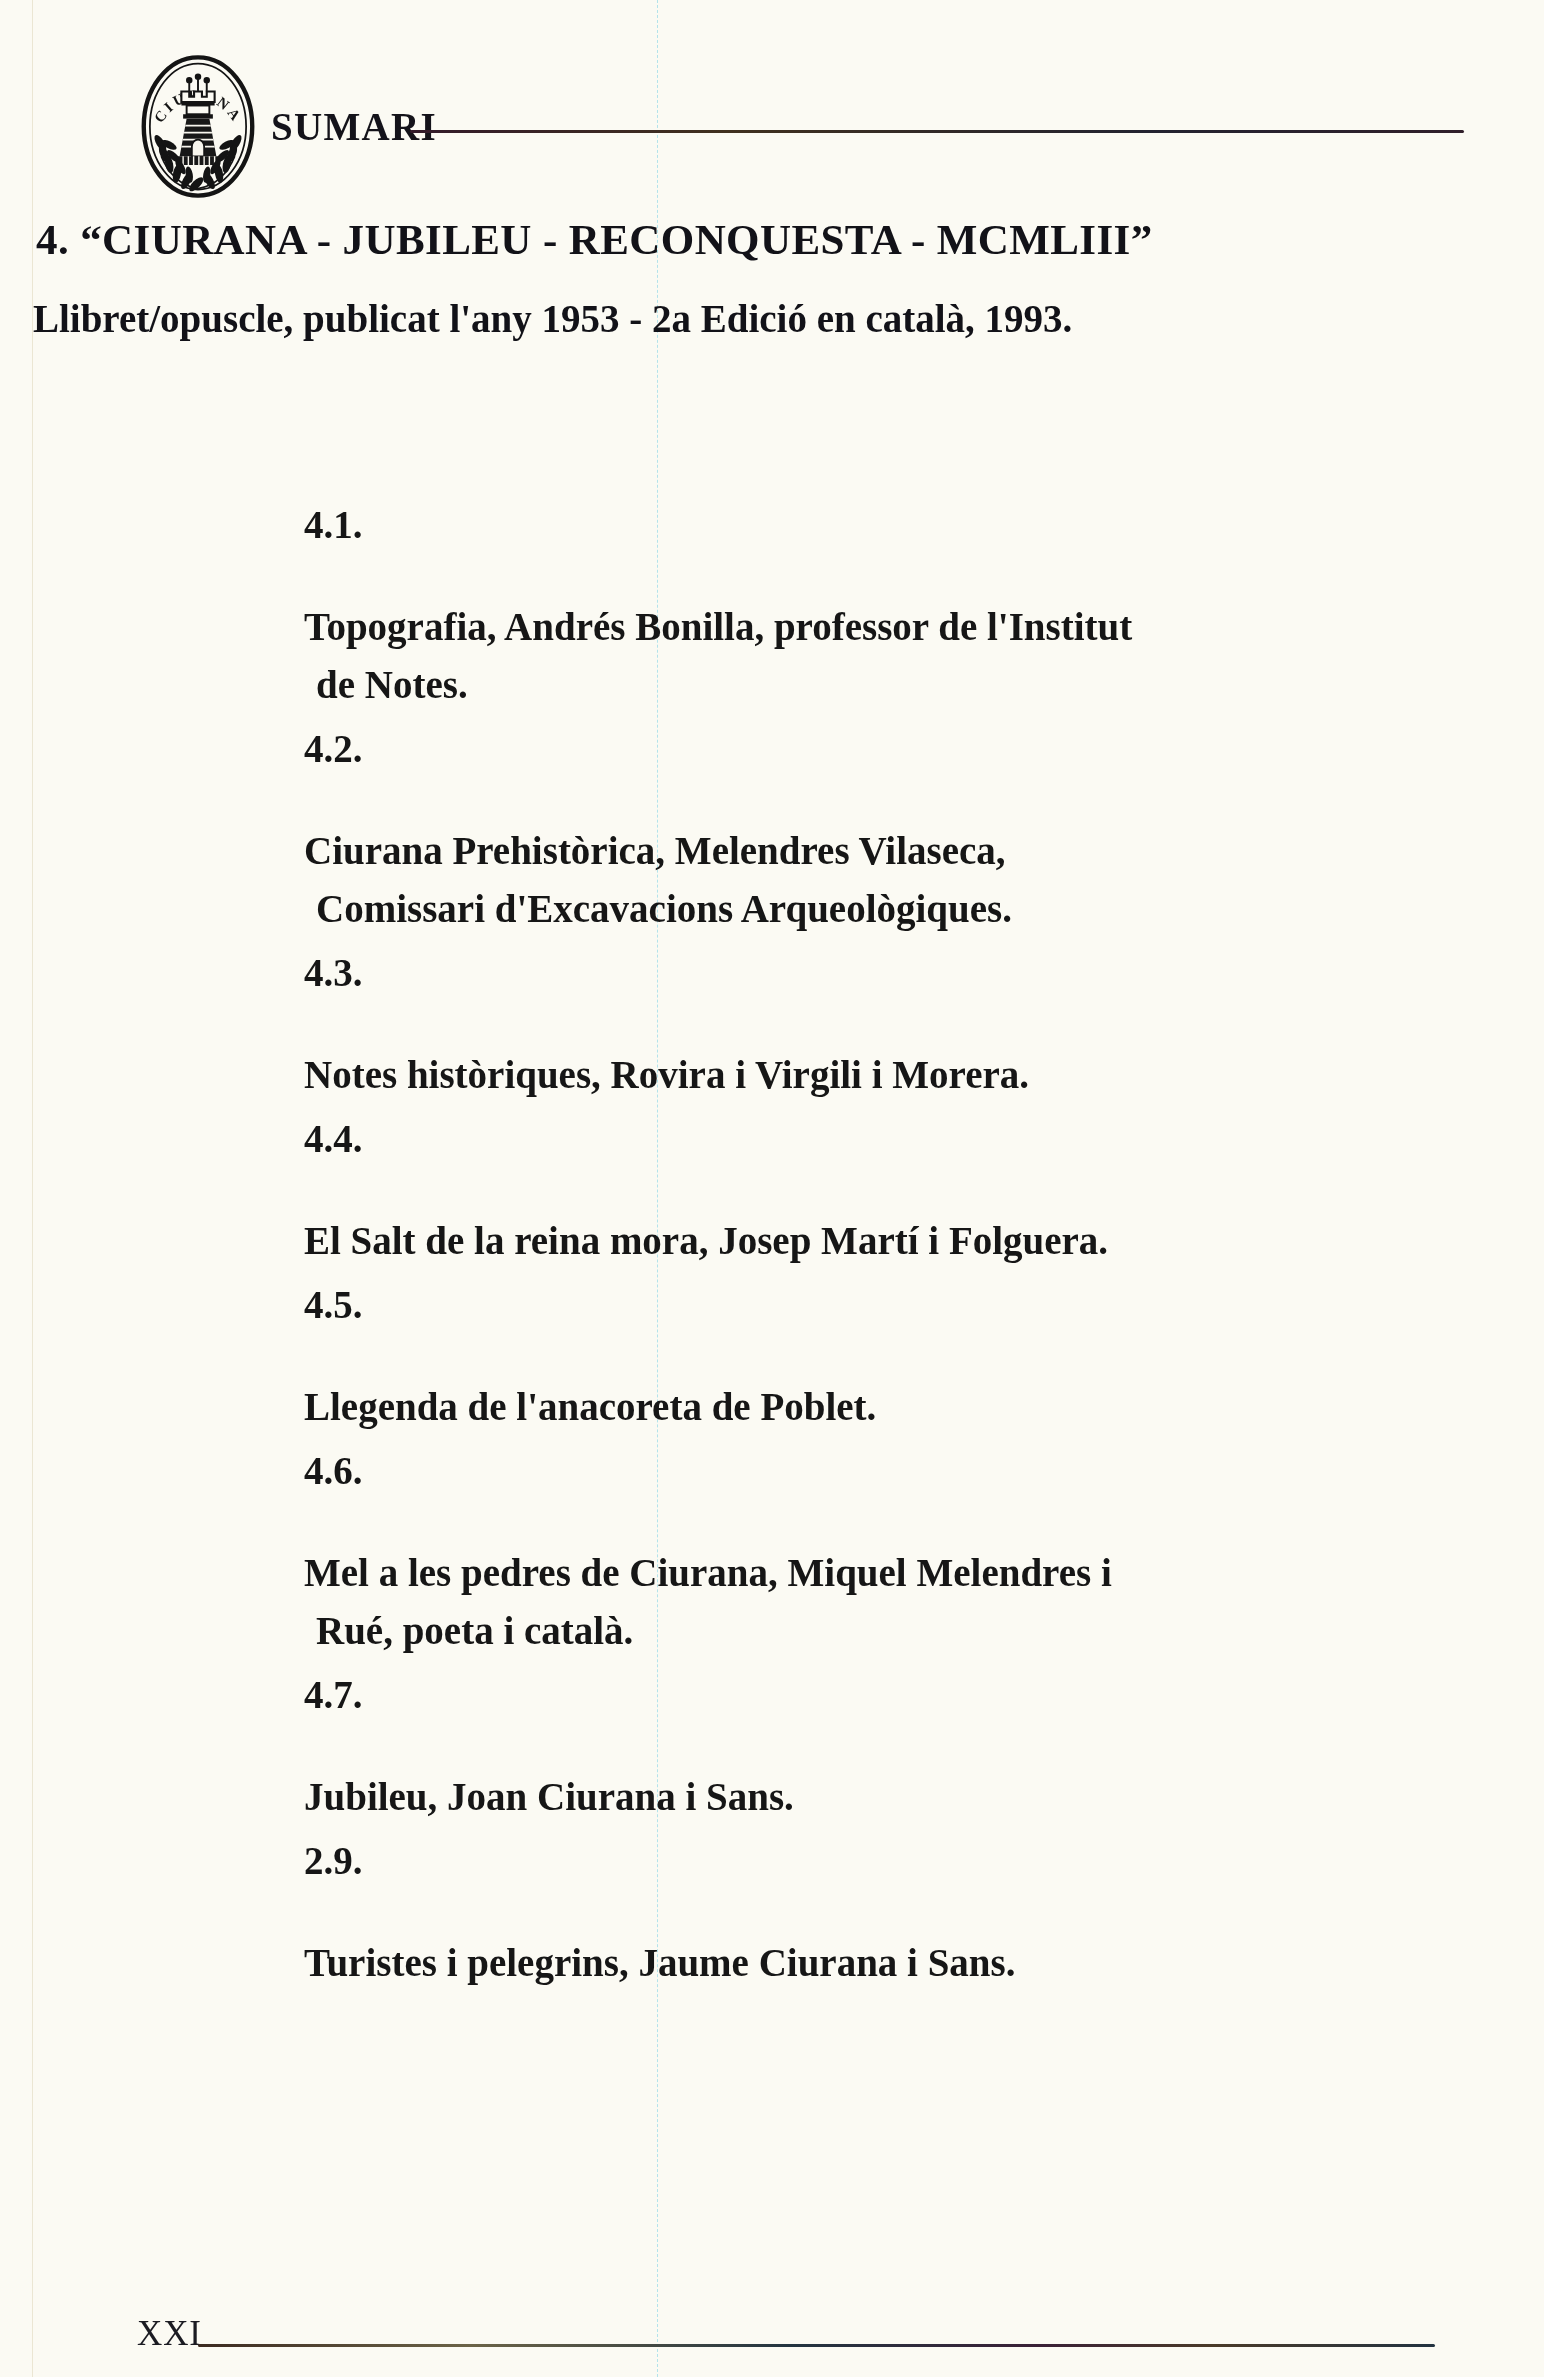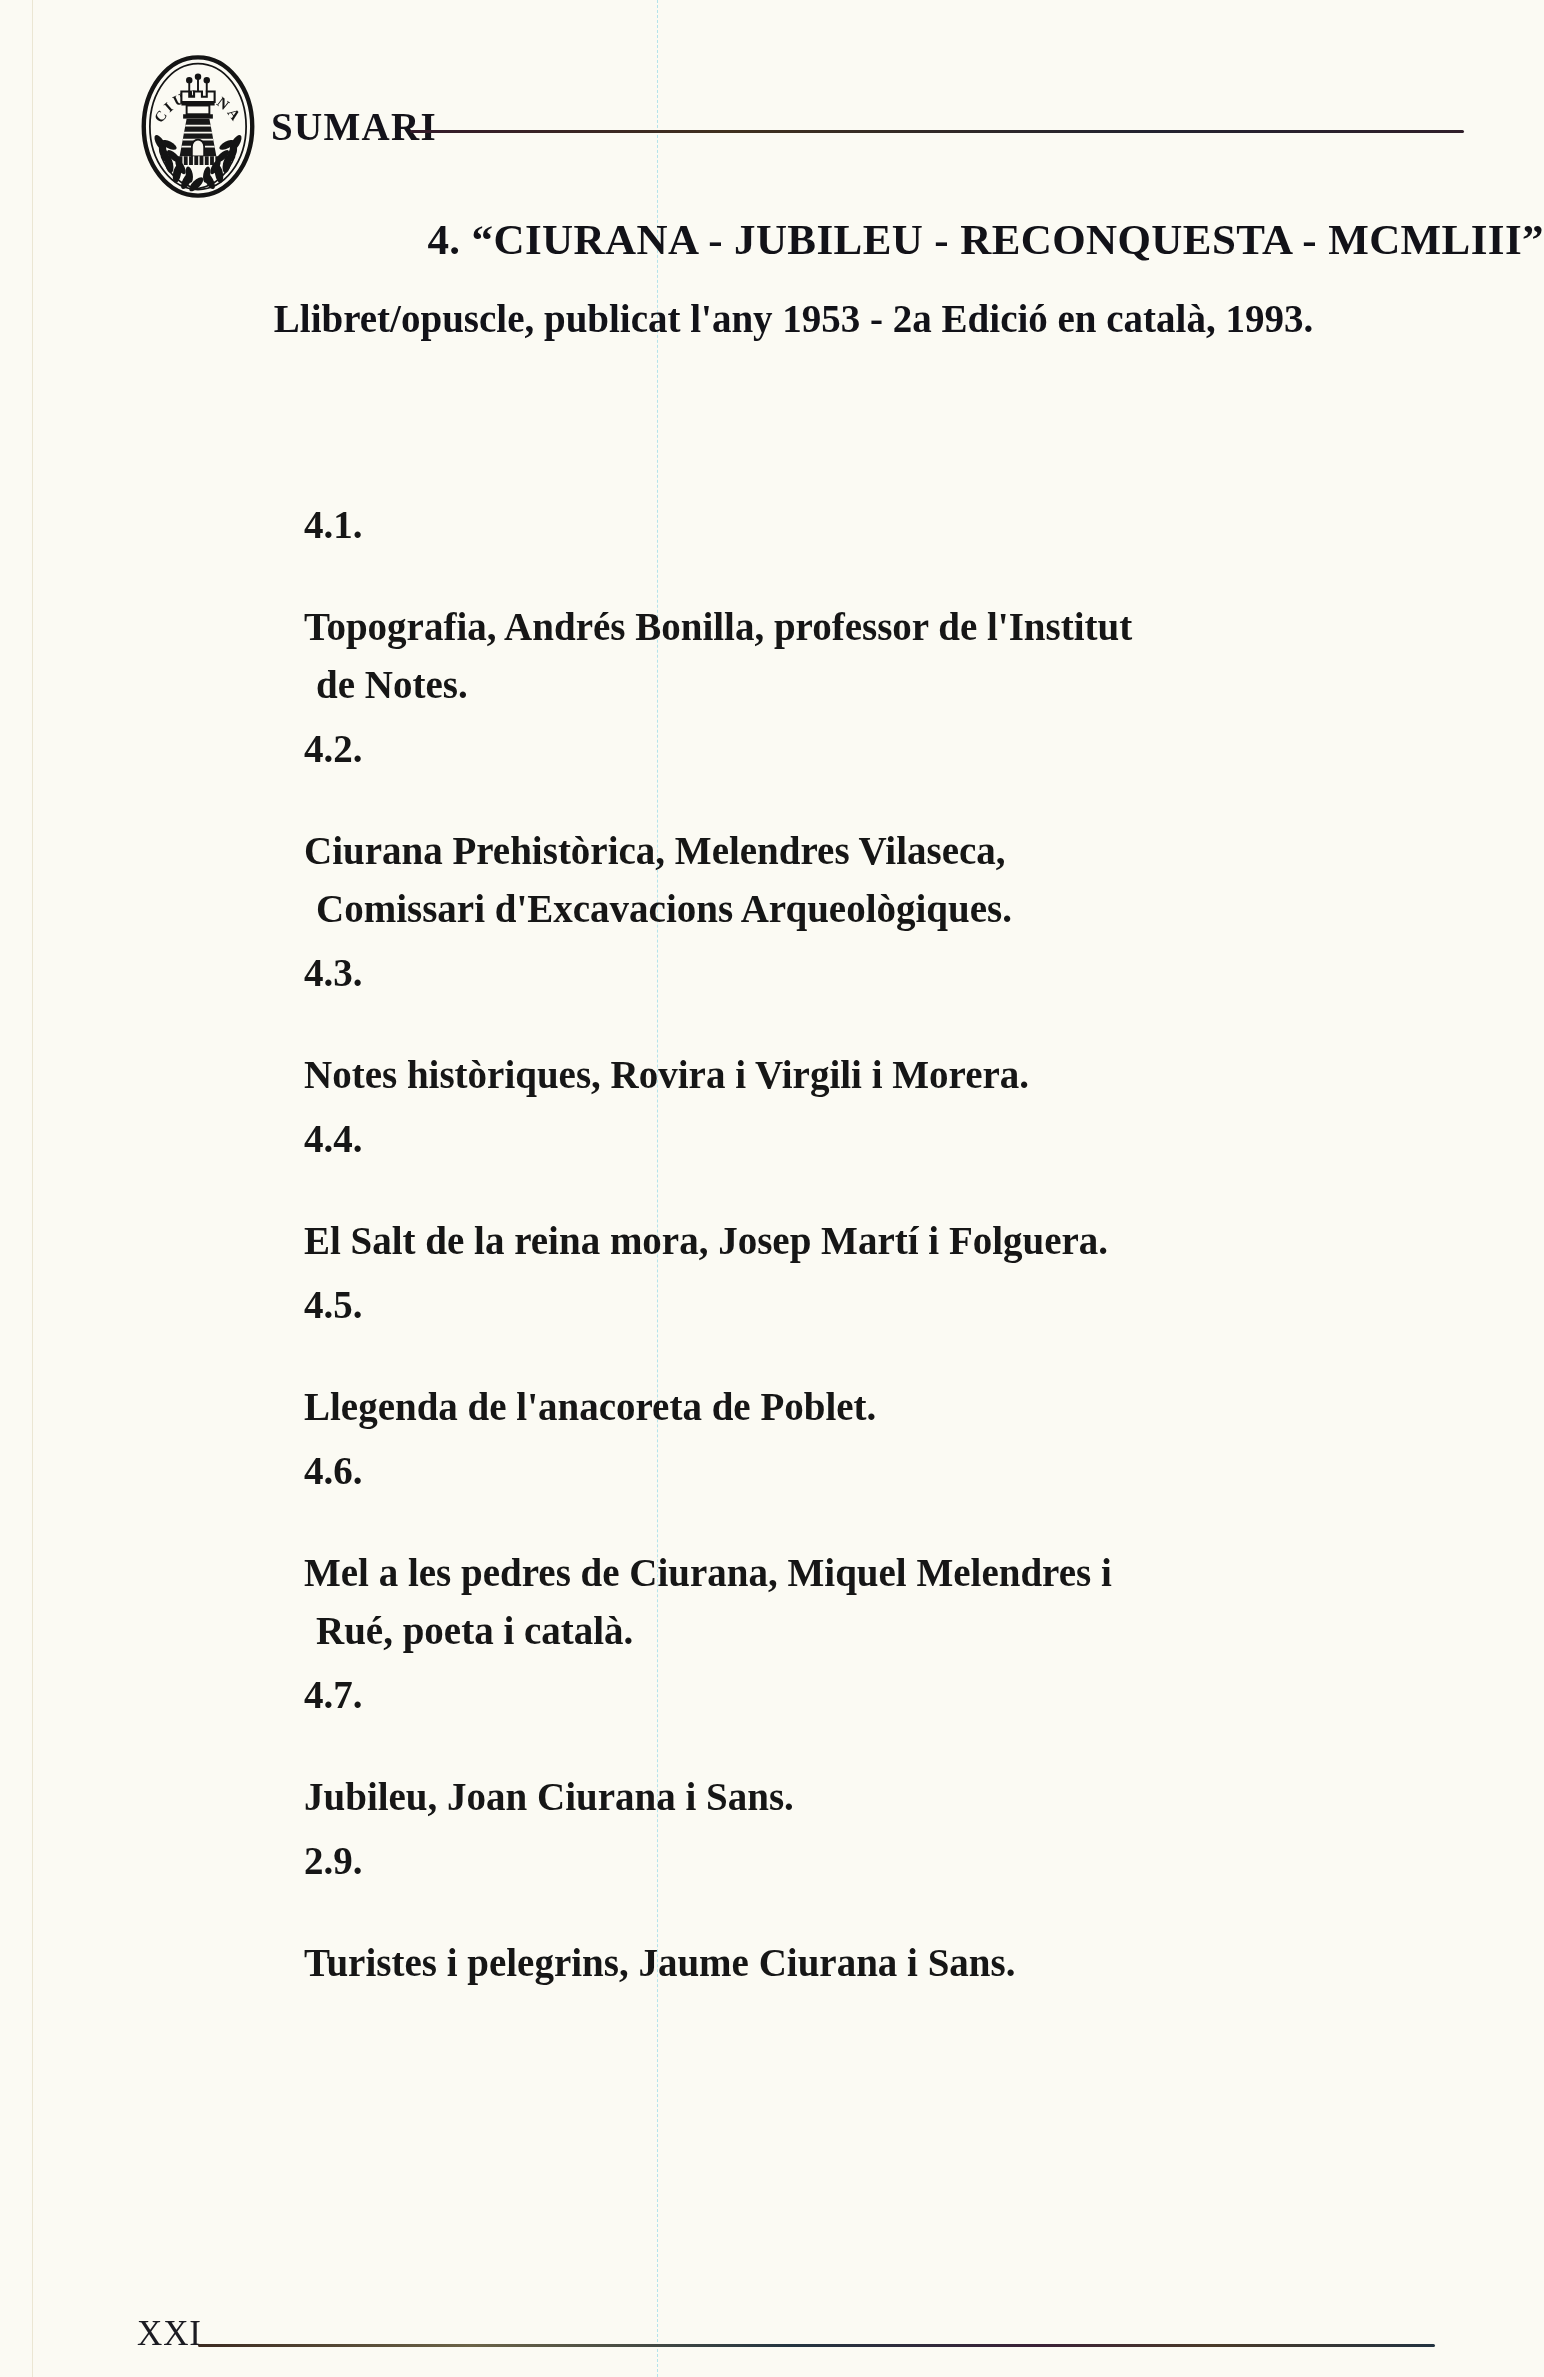--- a/index.html
+++ b/index.html
@@ -35,27 +35,27 @@
   }
   .header-rule{
     position:absolute;left:410px;top:130px;width:1054px;height:3.4px;
     background:linear-gradient(90deg,#331a2a,#40301e 30%,#232330 70%,#301f2a);
     border-radius:1.7px;
   }
 
   
   .title{
     position:absolute;left:0;top:215px;width:100%;
-    text-align:right;padding-left:19px;box-sizing:border-box;
+    text-align:left;padding-left:36px;box-sizing:border-box;
     font-size:43px;font-weight:bold;letter-spacing:0.4px;
     margin:0;color:#121218;
   }
   .subtitle{
     position:absolute;left:0;top:296px;width:100%;
-    text-align:center;padding-left:43px;box-sizing:border-box;
+    padding-left:33px;box-sizing:border-box;
     font-size:39px;font-weight:bold;
     margin:0;color:#121218;
   }
 
   
   .toc{position:absolute;left:304px;top:496px;width:1133px;}
   .toc-item{display:flex;margin-bottom:6px;flex-direction:column;}
   .toc-num{
     flex:0 0 102px;font-size:39px;font-weight:bold;line-height:58px;
   }

